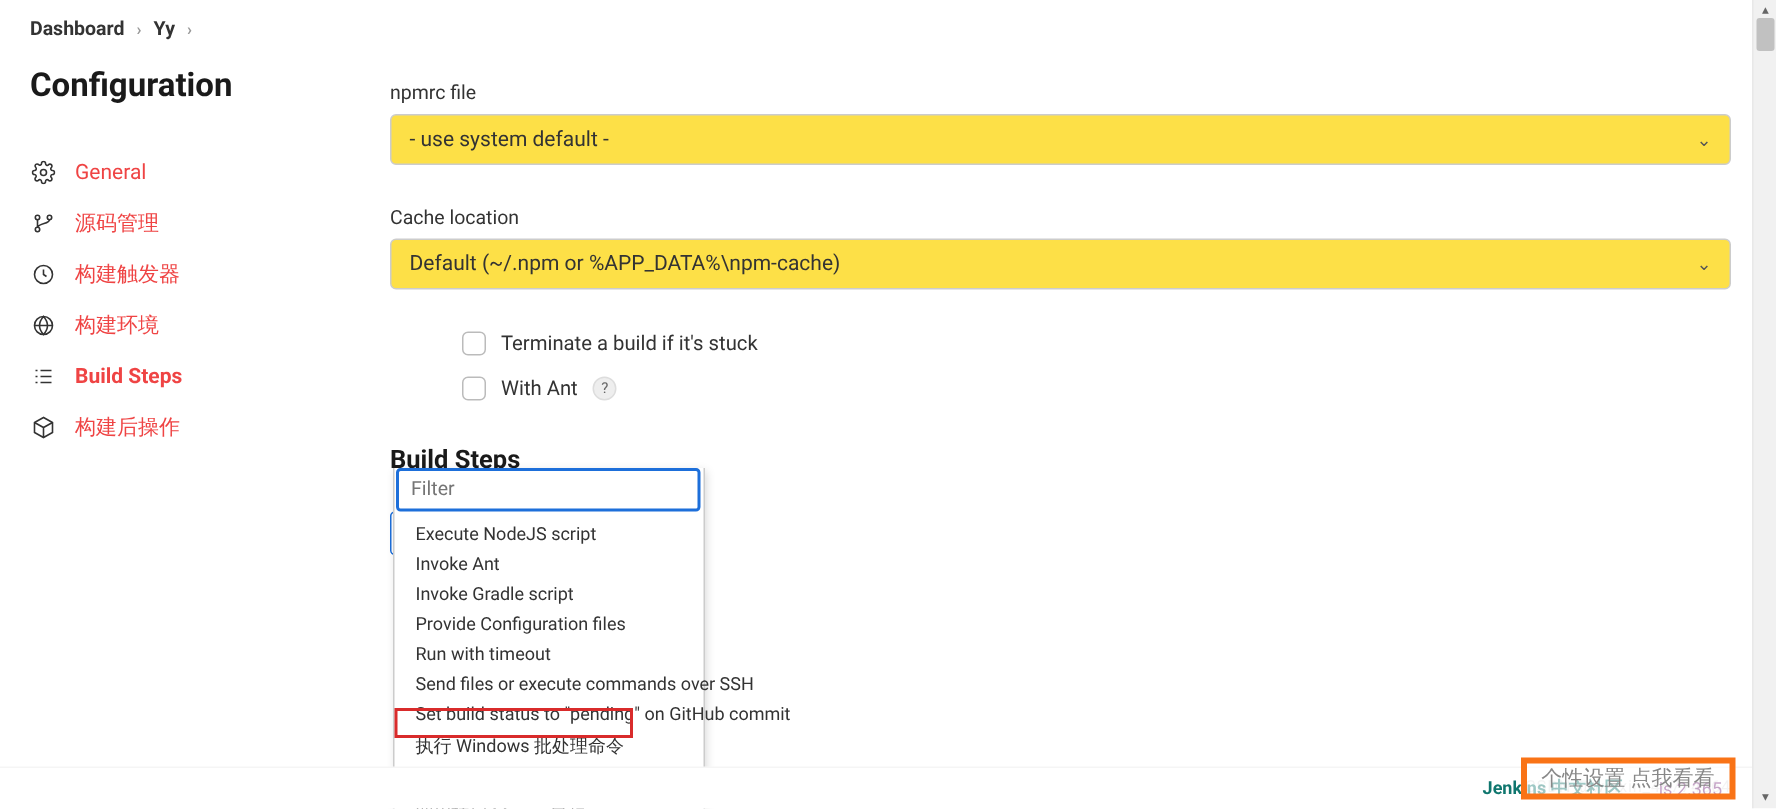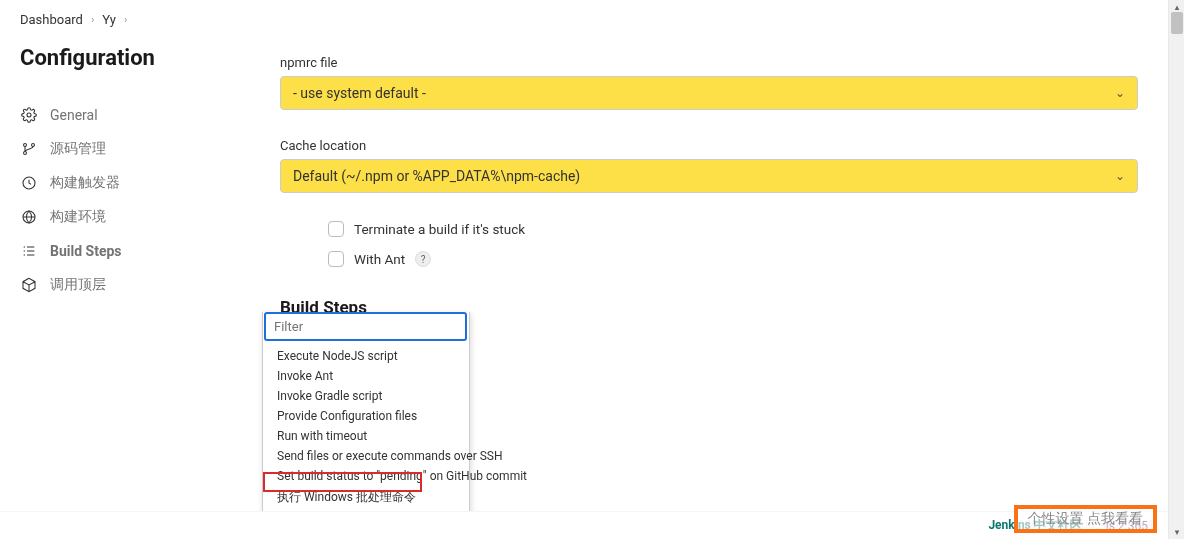--- a/index.html
+++ b/index.html
@@ -48,50 +48,50 @@
   .scroll-arrow-down { bottom: 2px; }
 
   
   .breadcrumb {
     padding: 12px 20px 8px 20px;
     font-size: 13px;
     color: #555;
     display: flex;
     align-items: center;
     gap: 8px;
+    font-weight: bold;
   }
   .breadcrumb .crumb { color: #333; }
   .breadcrumb .sep { color: #999; font-size: 11px; }
 
   
   .layout {
     display: flex;
-    padding: 0 16px 0 20px;
-    gap: 20px;
+    padding: 0 0 0 20px;
   }
 
   
   .sidebar {
     width: 210px;
     flex-shrink: 0;
     padding-top: 10px;
   }
   .sidebar h1 {
     font-size: 22px;
     font-weight: 700;
     color: #1a1a1a;
     margin-bottom: 28px;
   }
   .nav-item {
     display: flex;
     align-items: center;
     gap: 12px;
     padding: 8px 0;
     font-size: 14px;
-    color: #737373;
+    color: #ef4444;
     cursor: pointer;
   }
   .nav-item.active { font-weight: 700; }
   .nav-icon {
     width: 18px;
     height: 18px;
     display: inline-flex;
     align-items: center;
     justify-content: center;
     color: #333;
@@ -327,21 +327,21 @@
       </span>
       <span>Build Steps</span>
     </div>
 
     <div class="nav-item">
       <span class="nav-icon">
         <svg viewBox="0 0 24 24">
             <path d="M12 2 3 7v10l9 5 9-5V7l-9-5zM3 7l9 5 9-5M12 12v10"></path>
           </svg>
       </span>
-      <span>调用顶层</span>
+      <span>构建后操作</span>
     </div>
   </aside>
 
   <main class="main">
 
     <div class="field" style="margin-top:20px">
       <label class="field-label">npmrc file</label>
       <div class="select-like">
         <span>- use system default -</span>
         <span class="chev">⌄</span>

